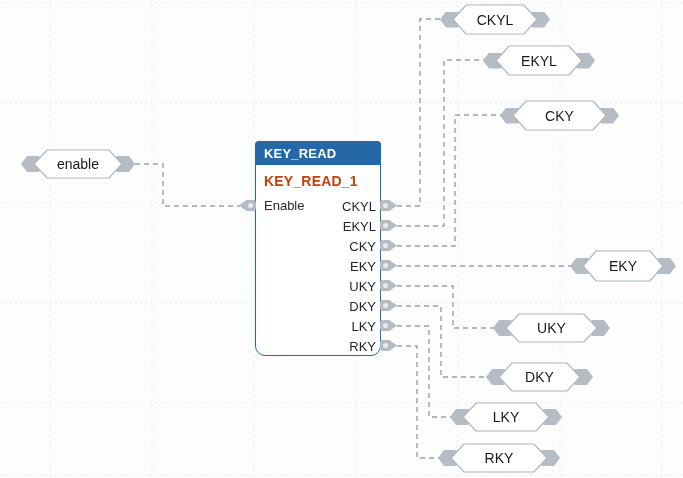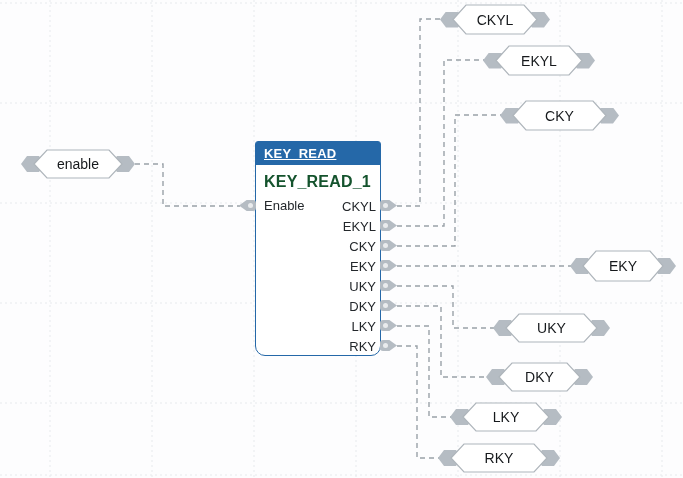--- a/index.html
+++ b/index.html
@@ -12,24 +12,23 @@
   .wire{fill:none;stroke:#99a1a8;stroke-width:1.4;stroke-dasharray:5 4;}
 
   .block{
     position:absolute;background:#ffffff;border:1.5px solid #2568a8;
     border-radius:3px 3px 10px 10px;box-sizing:border-box;
   }
   .block-header{
     background:#2568a8;color:#ffffff;font-weight:bold;font-size:13px;
     height:23px;line-height:23px;padding:0 8px;letter-spacing:.2px;
     border-radius:1px 1px 0 0;
-    text-decoration:underline;
   }
   .block-instance{
-    font-weight:bold;font-size:16px;color:#14532d;
+    font-weight:bold;font-size:14px;color:#c2410c;
     padding:8px 8px 0 8px;letter-spacing:.2px;
   }
   .block-rows{position:absolute;left:0;right:0;top:54px;}
   .block-row{
     height:20px;display:flex;align-items:center;justify-content:flex-end;
     padding-right:4px;font-size:13px;color:#24282c;
   }
   .input-label{
     position:absolute;left:8px;top:0;height:20px;line-height:20px;
     font-size:13px;color:#24282c;

